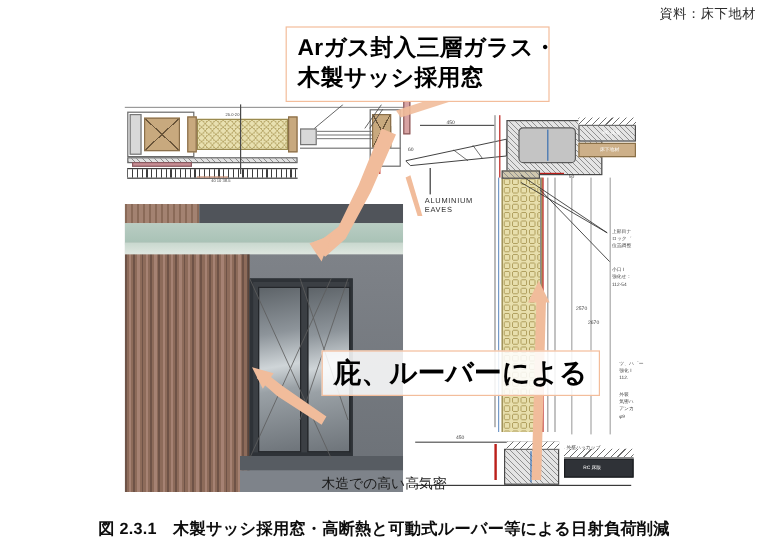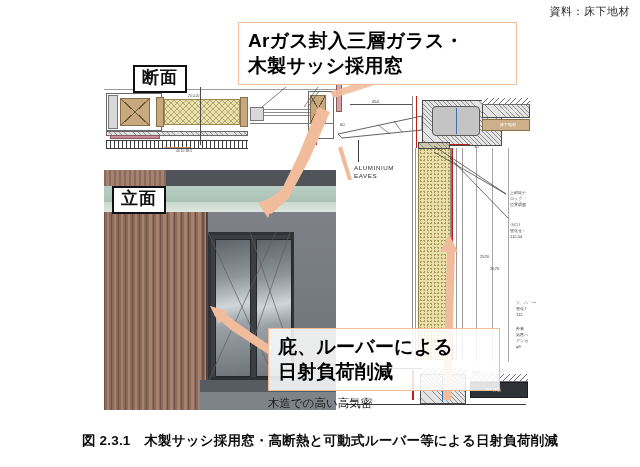--- a/index.html
+++ b/index.html
@@ -286,30 +286,30 @@
     background: rgba(255,255,255,0.86);
     box-sizing: border-box;
     padding: 5px 9px 6px 9px;
     font-weight: bold;
     color: #000;
     letter-spacing: 0.2px;
   }
   .callout-1 {
     left: 238px;
     top: 22px;
-    width: 279px;
+    width: 220px;
     font-size: 19px;
     line-height: 25px;
     background: #ffffff;
   }
   .callout-2 {
     left: 268px;
-    top: 328px;
+    top: 292px;
     width: 232px;
-    font-size: 19px;
+    font-size: 23px;
     line-height: 25px;
   }
   .callout-line { display: block; white-space: nowrap; }
 
   
   .arrow-layer {
     position: absolute;
     left: 0; top: 0;
     width: 640px; height: 467px;
     pointer-events: none;
@@ -490,22 +490,20 @@
     <div class="dt-hatch" style="left:84px;top:292px;width:46px;height:30px;"></div>
     <div class="dt-blue" style="left:106px;top:294px;width:0.7px;height:26px;"></div>
     <div class="dt-zig" style="left:86px;top:286px;width:44px;height:6px;"></div>
     <div class="dt-dark-fill" style="left:134px;top:300px;width:58px;height:16px;"></div>
     <div class="dt-text" style="left:150px;top:305px;color:#fff;">RC 床版</div>
     <div class="dt-zig" style="left:134px;top:292px;width:58px;height:7px;"></div>
     <div class="dt-text" style="left:136px;top:288px;">外壁ハッカップ</div>
     <div class="dt-line" style="left:10px;top:322px;width:180px;height:1px;background:#3a3a3a;"></div>
   </div>
 
-  <div class="view-label view-label-section">断面</div>
-  <div class="view-label view-label-elevation">立面</div>
 
 </div>
 
 <svg class="arrow-layer">
 
   <g>
     <polygon points="330,112 309,160 288,199 271,214 261,205 282,189 299,154 318,107" fill="#f1bc9b"></polygon>
     <polygon points="272,213 258,203 276,196" fill="#f1bc9b"></polygon>
     <polygon points="258,203 276,196 268,218" fill="#f1bc9b"></polygon>
   </g>
@@ -526,17 +524,16 @@
   </g>
 </svg>
 
 <div class="callout callout-1">
   <span class="callout-line">Arガス封入三層ガラス・</span>
   <span class="callout-line">木製サッシ採用窓</span>
 </div>
 
 <div class="callout callout-2">
   <span class="callout-line">庇、ルーバーによる</span>
-  <span class="callout-line">日射負荷削減</span>
 </div>
 
 <div class="sub-caption">木造での高い高気密</div>
 <div class="fig-caption">図 2.3.1　木製サッシ採用窓・高断熱と可動式ルーバー等による日射負荷削減</div>
 
 </body></html>

